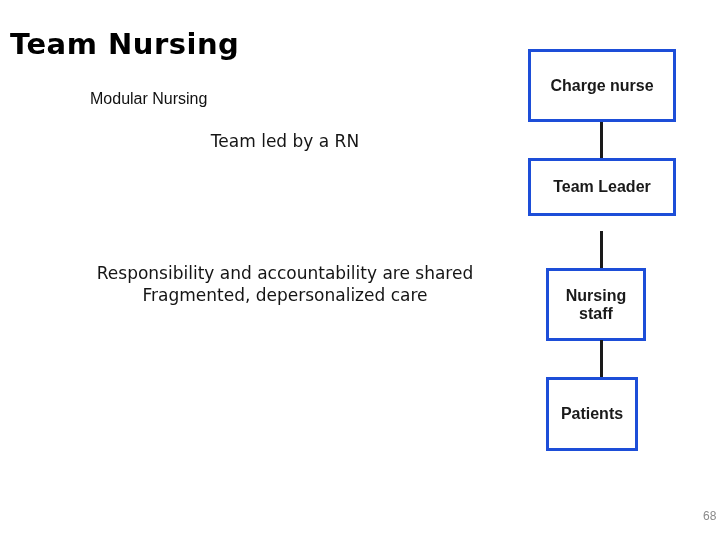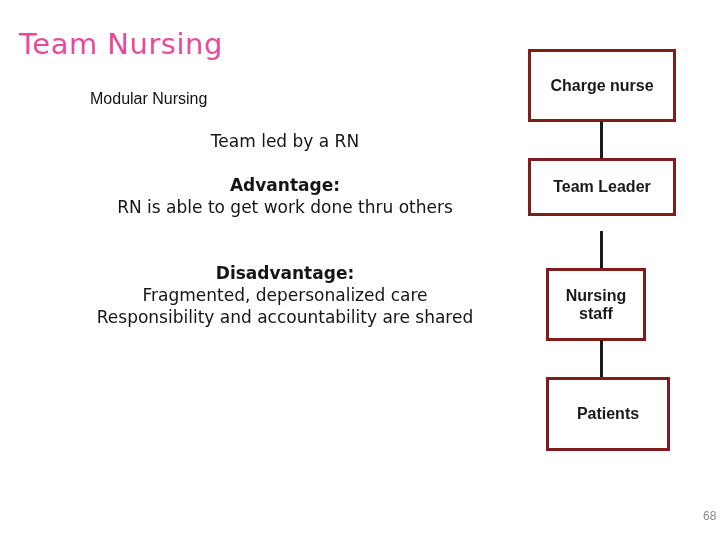--- a/index.html
+++ b/index.html
@@ -11,25 +11,25 @@
     position: relative;
     width: 728px;
     height: 546px;
     background: #ffffff;
     overflow: hidden;
     font-family: "DejaVu Sans", sans-serif;
     color: #1a1a1a;
   }
   .title {
     position: absolute;
-    left: 19px;
+    left: 10px;
     top: 27px;
     font-size: 29px;
-    font-weight: normal;
-    color: #ec4899;
+    font-weight: bold;
+    color: #000000;
     letter-spacing: 0.5px;
     white-space: nowrap;
   }
   .subtitle {
     position: absolute;
     left: 90px;
     top: 90px;
     font-size: 16px;
     font-family: Liberation Sans, sans-serif;
     color: #111111;
@@ -46,34 +46,34 @@
   }
   .lead-line   { top: 130px; }
   .advantage-block    { top: 174px; }
   .disadvantage-block { top: 262px; }
   .bold-line { font-weight: bold; }
   
   .chart-node {
     position: absolute;
     box-sizing: border-box;
     background: #ffffff;
-    border: 3px solid #7f1d1d;
+    border: 3px solid #1d4ed8;
     display: flex;
     align-items: center;
     justify-content: center;
     font-family: "Liberation Sans", sans-serif;
     font-weight: bold;
     font-size: 16px;
     color: #1a1a1a;
     text-align: center;
   }
   .node-1 { left: 528px; top: 49px;  width: 148px; height: 73px; }
   .node-2 { left: 528px; top: 158px; width: 148px; height: 58px; }
   .node-3 { left: 546px; top: 268px; width: 100px; height: 73px; }
-  .node-4 { left: 546px; top: 377px; width: 124px; height: 74px; }
+  .node-4 { left: 546px; top: 377px; width: 92px; height: 74px; }
   .connector {
     position: absolute;
     left: 600px;
     width: 3px;
     background: #1a1a1a;
   }
   .conn-1 { top: 122px; height: 36px; }
   .conn-2 { top: 231px; height: 37px; }
   .conn-3 { top: 340px; height: 37px; }
   .page-number {
@@ -90,29 +90,24 @@
 <body>
 
 <div id="slide">
 
   <div class="title">Team Nursing</div>
 
   <div class="subtitle">Modular Nursing</div>
 
   <div class="body-block lead-line">Team led by a RN</div>
 
-  <div class="body-block advantage-block">
-    <div class="bold-line">Advantage:</div>
-    <div>RN is able to get work done thru others</div>
-  </div>
 
   <div class="body-block disadvantage-block">
-    <div class="bold-line">Disadvantage:</div>
+    <div>Responsibility and accountability are shared</div>
     <div>Fragmented, depersonalized care</div>
-    <div>Responsibility and accountability are shared</div>
   </div>
 
   <div>
     <div class="chart-node node-1">Charge nurse</div>
     <div class="connector conn-1"></div>
     <div class="chart-node node-2">Team Leader</div>
     <div class="connector conn-2"></div>
     <div class="chart-node node-3">Nursing staff</div>
     <div class="connector conn-3"></div>
     <div class="chart-node node-4">Patients</div>

